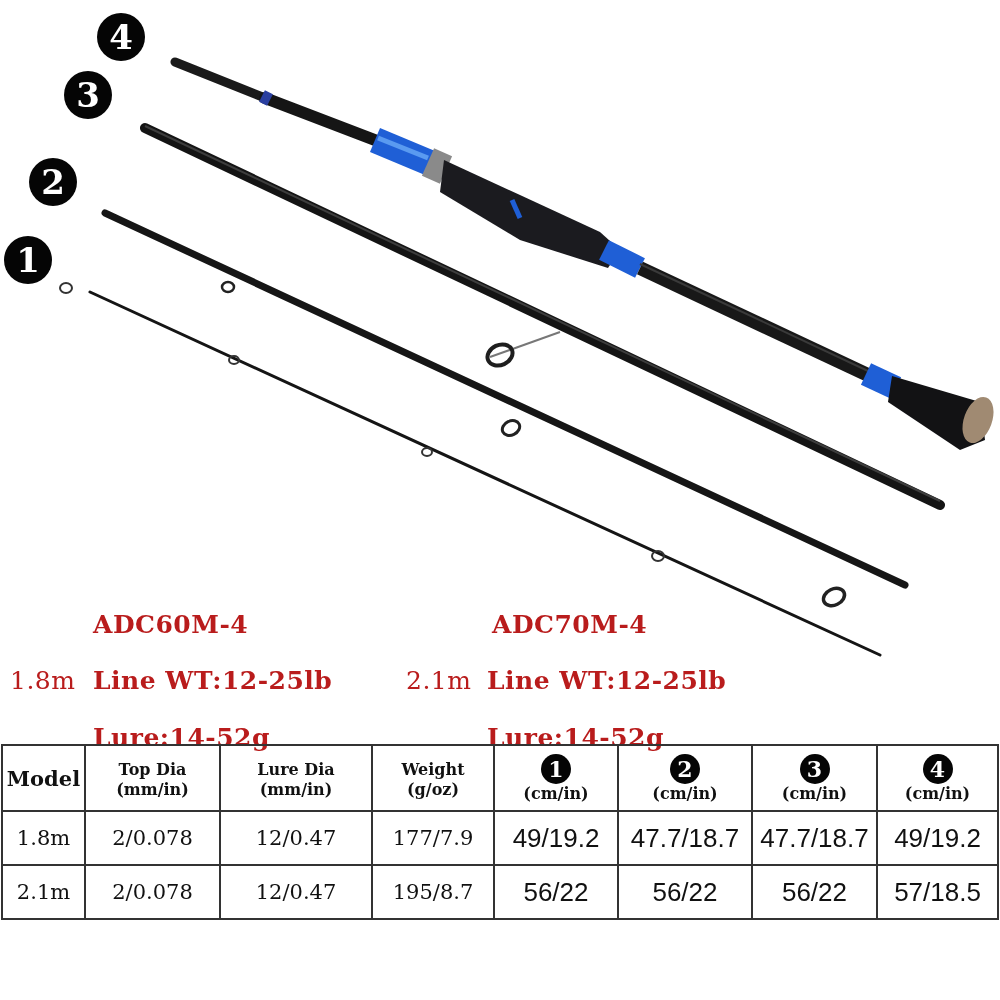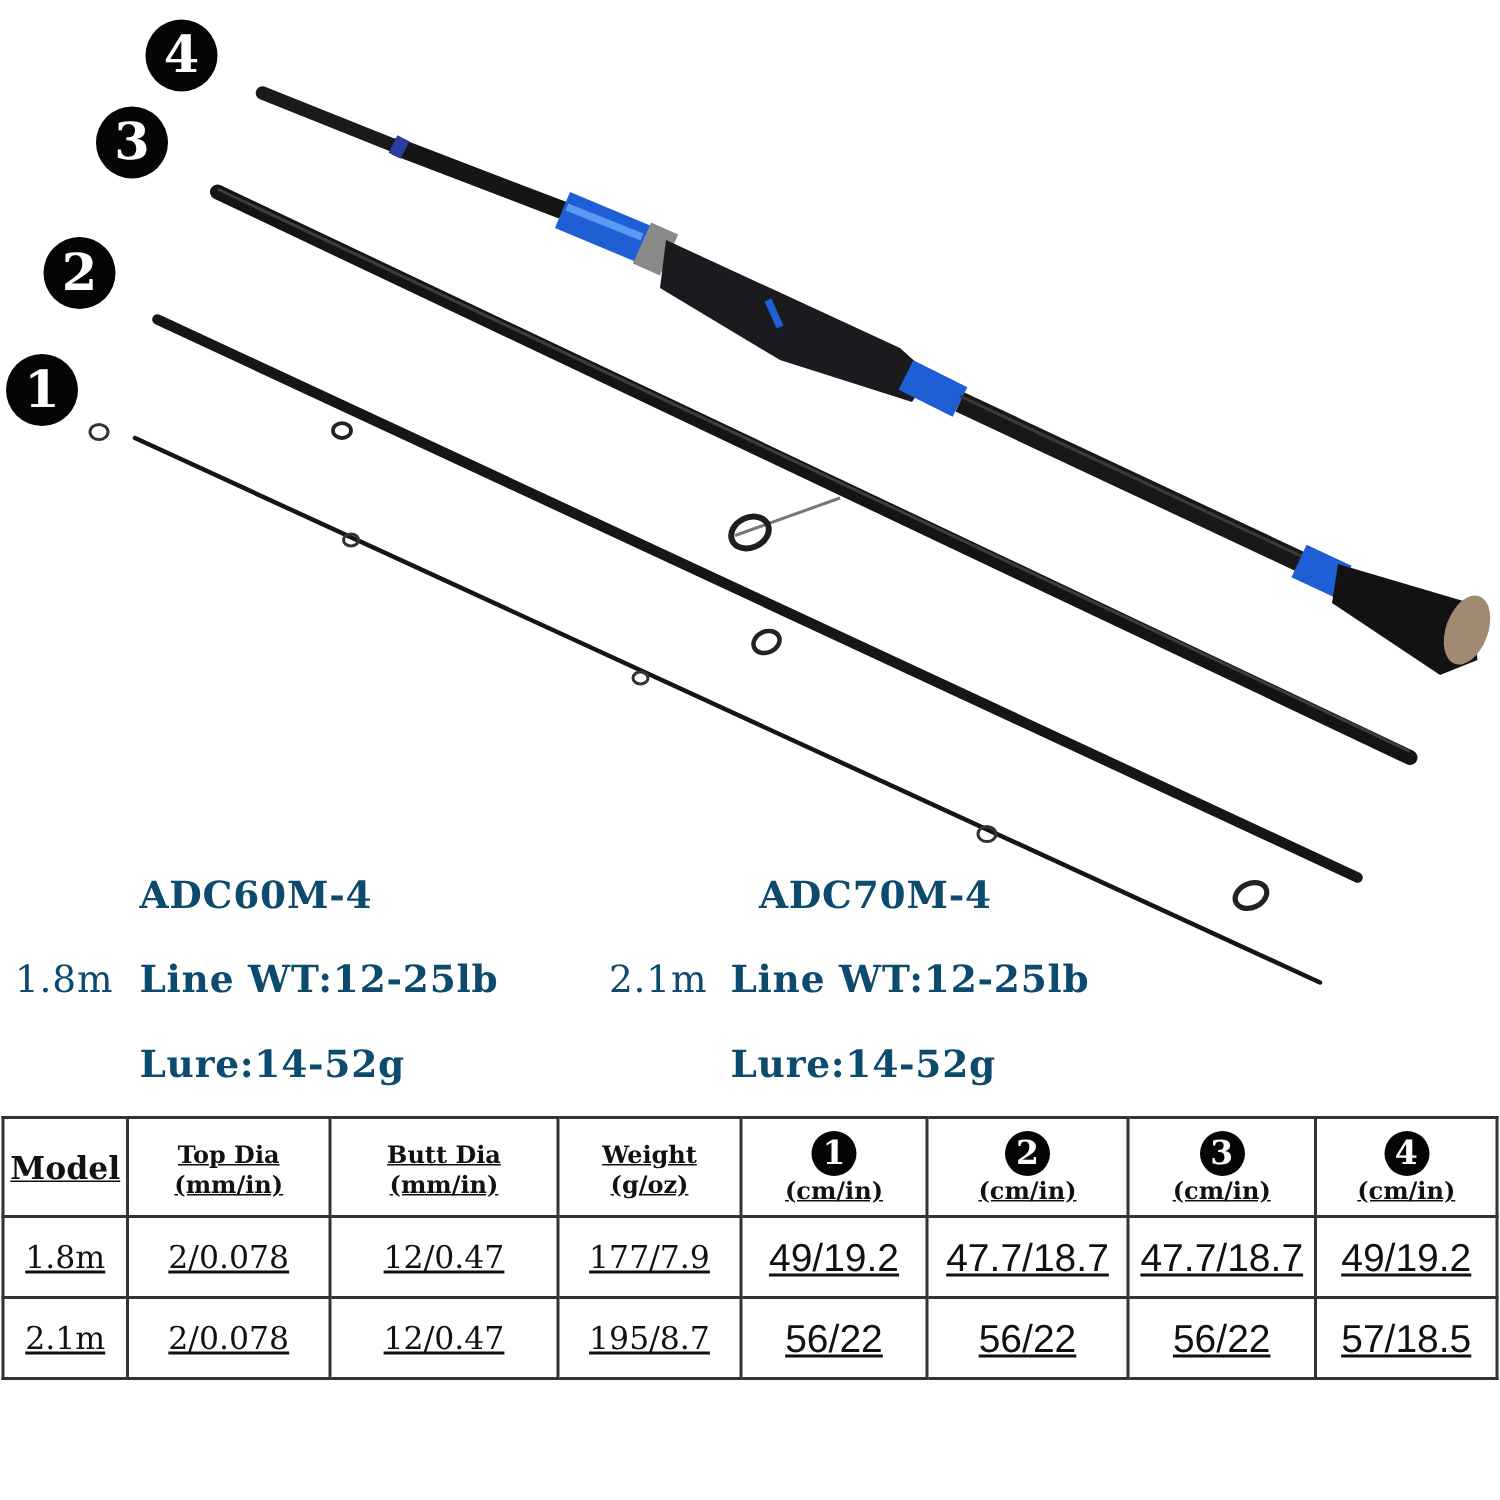--- a/index.html
+++ b/index.html
@@ -4,26 +4,26 @@
 <style>
   html, body { margin:0; padding:0; background:#ffffff; }
   body { width:1000px; height:1000px; position:relative; overflow:hidden;
          font-family:"DejaVu Serif", "Liberation Serif", serif; color:#111; }
   .badge { position:absolute; width:48px; height:48px; border-radius:50%;
            background:#050505; color:#fff; display:flex; align-items:center;
            justify-content:center; font-family:"DejaVu Serif", serif; font-weight:bold;
            font-size:34px; line-height:1; }
   svg.rods { position:absolute; left:0; top:0; }
   .spec { position:absolute; font-family:"DejaVu Serif", serif; font-weight:bold;
-          font-size:25px; letter-spacing:0.5px; white-space:nowrap; color:#0c4a6e; }
+          font-size:25px; letter-spacing:0.5px; white-space:nowrap; color:#b91c1c;margin-top:28px; }
   .spec.len { font-weight:normal; }
   table.specs { position:absolute; left:1px; top:744px; width:996px;
                 border-collapse:collapse; table-layout:fixed; }
   table.specs td, table.specs th { border:2px solid #333; text-align:center;
-                padding:0; vertical-align:middle;text-decoration:underline; }
+                padding:0; vertical-align:middle; }
   table.specs tr.head { height:66px; }
   table.specs tr.row { height:54px; }
   .hmain { font-family:"DejaVu Serif", serif; font-weight:bold; font-size:16px; display:block; line-height:24px; }
   .hsub  { font-family:"DejaVu Serif", serif; font-weight:bold; font-size:16px; display:block; line-height:16px; }
   .hmodel { font-family:"DejaVu Serif", serif; font-weight:bold; font-size:21px; }
   .cell-serif { font-family:"DejaVu Serif", serif; font-size:21px; }
   .cell-sans  { font-family:"Liberation Sans", sans-serif; font-size:26px; }
   .mini-badge { display:inline-flex; width:30px; height:30px; border-radius:50%;
                 background:#050505; color:#fff; align-items:center; justify-content:center;
                 font-family:"DejaVu Serif", serif; font-weight:bold; font-size:22px; margin-bottom:2px; }
@@ -83,21 +83,21 @@
     <ellipse cx="427" cy="452" rx="5" ry="4" fill="none" stroke="#333" stroke-width="2"></ellipse>
     <ellipse cx="658" cy="556" rx="6" ry="5" fill="none" stroke="#333" stroke-width="2"></ellipse>
   </g>
 </svg>
 
 <div class="spec" style="left:93px;top:582px;">ADC60M-4</div>
 <div class="spec len" style="left:10px;top:638px;">1.8m</div>
 <div class="spec" style="left:93px;top:638px;">Line WT:12-25lb</div>
 <div class="spec" style="left:93px;top:695px;">Lure:14-52g</div>
 
-<div class="spec" style="left:506px;top:582px;">ADC70M-4</div>
+<div class="spec" style="left:492px;top:582px;">ADC70M-4</div>
 <div class="spec len" style="left:406px;top:638px;">2.1m</div>
 <div class="spec" style="left:487px;top:638px;">Line WT:12-25lb</div>
 <div class="spec" style="left:487px;top:695px;">Lure:14-52g</div>
 
 <table class="specs">
   <colgroup>
     <col style="width:83px">
       <col style="width:135px">
       <col style="width:152px">
       <col style="width:122px">
@@ -107,21 +107,21 @@
       <col style="width:121px">
   </colgroup>
   <tbody>
       <tr class="head">
     <th><span class="hmodel">Model</span></th>
     <th>
       <span class="hmain">Top Dia</span>
       <span class="hsub">(mm/in)</span>
     </th>
     <th>
-      <span class="hmain">Butt Dia</span>
+      <span class="hmain">Lure Dia</span>
       <span class="hsub">(mm/in)</span>
     </th>
     <th>
       <span class="hmain">Weight</span>
       <span class="hsub">(g/oz)</span>
     </th>
     <th>
       <span class="mini-badge">1</span>
       <span class="hsub">(cm/in)</span>
     </th>

